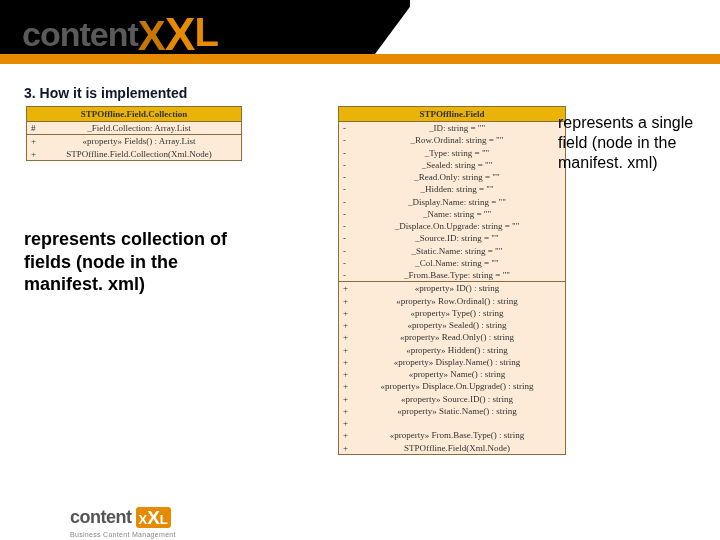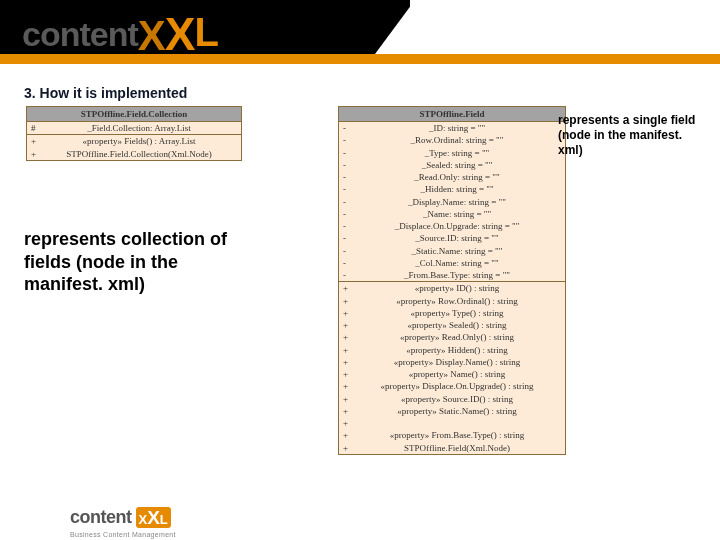--- a/index.html
+++ b/index.html
@@ -33,21 +33,21 @@
   
   .uml {
     position: absolute;
     background: #fdebd7;
     border: 1px solid #8a6d3b;
     font-family: "Times New Roman", Times, serif;
     font-size: 9px;
     color: #333;
   }
   .uml-title {
-    background: #a3a3a3;
+    background: #eab308;
     text-align: center;
     font-weight: bold;
     padding: 2px 4px;
     border-bottom: 1px solid #8a6d3b;
     white-space: nowrap;
     overflow: hidden;
   }
   .uml-section {
     border-bottom: 1px solid #8a6d3b;
   }
@@ -67,21 +67,21 @@
   
   .uml-right { top: 106px; left: 338px; width: 228px; }
 
   
   .caption-left {
     position: absolute; top: 228px; left: 24px; width: 220px;
     font-size: 18px; font-weight: bold; line-height: 1.25; color:#000;
   }
   .caption-right {
     position: absolute; top: 113px; left: 558px; width: 150px;
-    font-size: 12px; font-weight: bold; line-height: 1.25; color:#000;
+    font-size: 16px; font-weight: normal; line-height: 1.25; color:#000;
   }
 
   
   .bottom-logo {
     position: absolute; bottom: 12px; left: 70px;
     display: flex; align-items: center; gap: 2px;
   }
   .xxl-badge {
     display: inline-flex; align-items: baseline;
     background: #e68a00; color:#fff; font-weight:bold;

